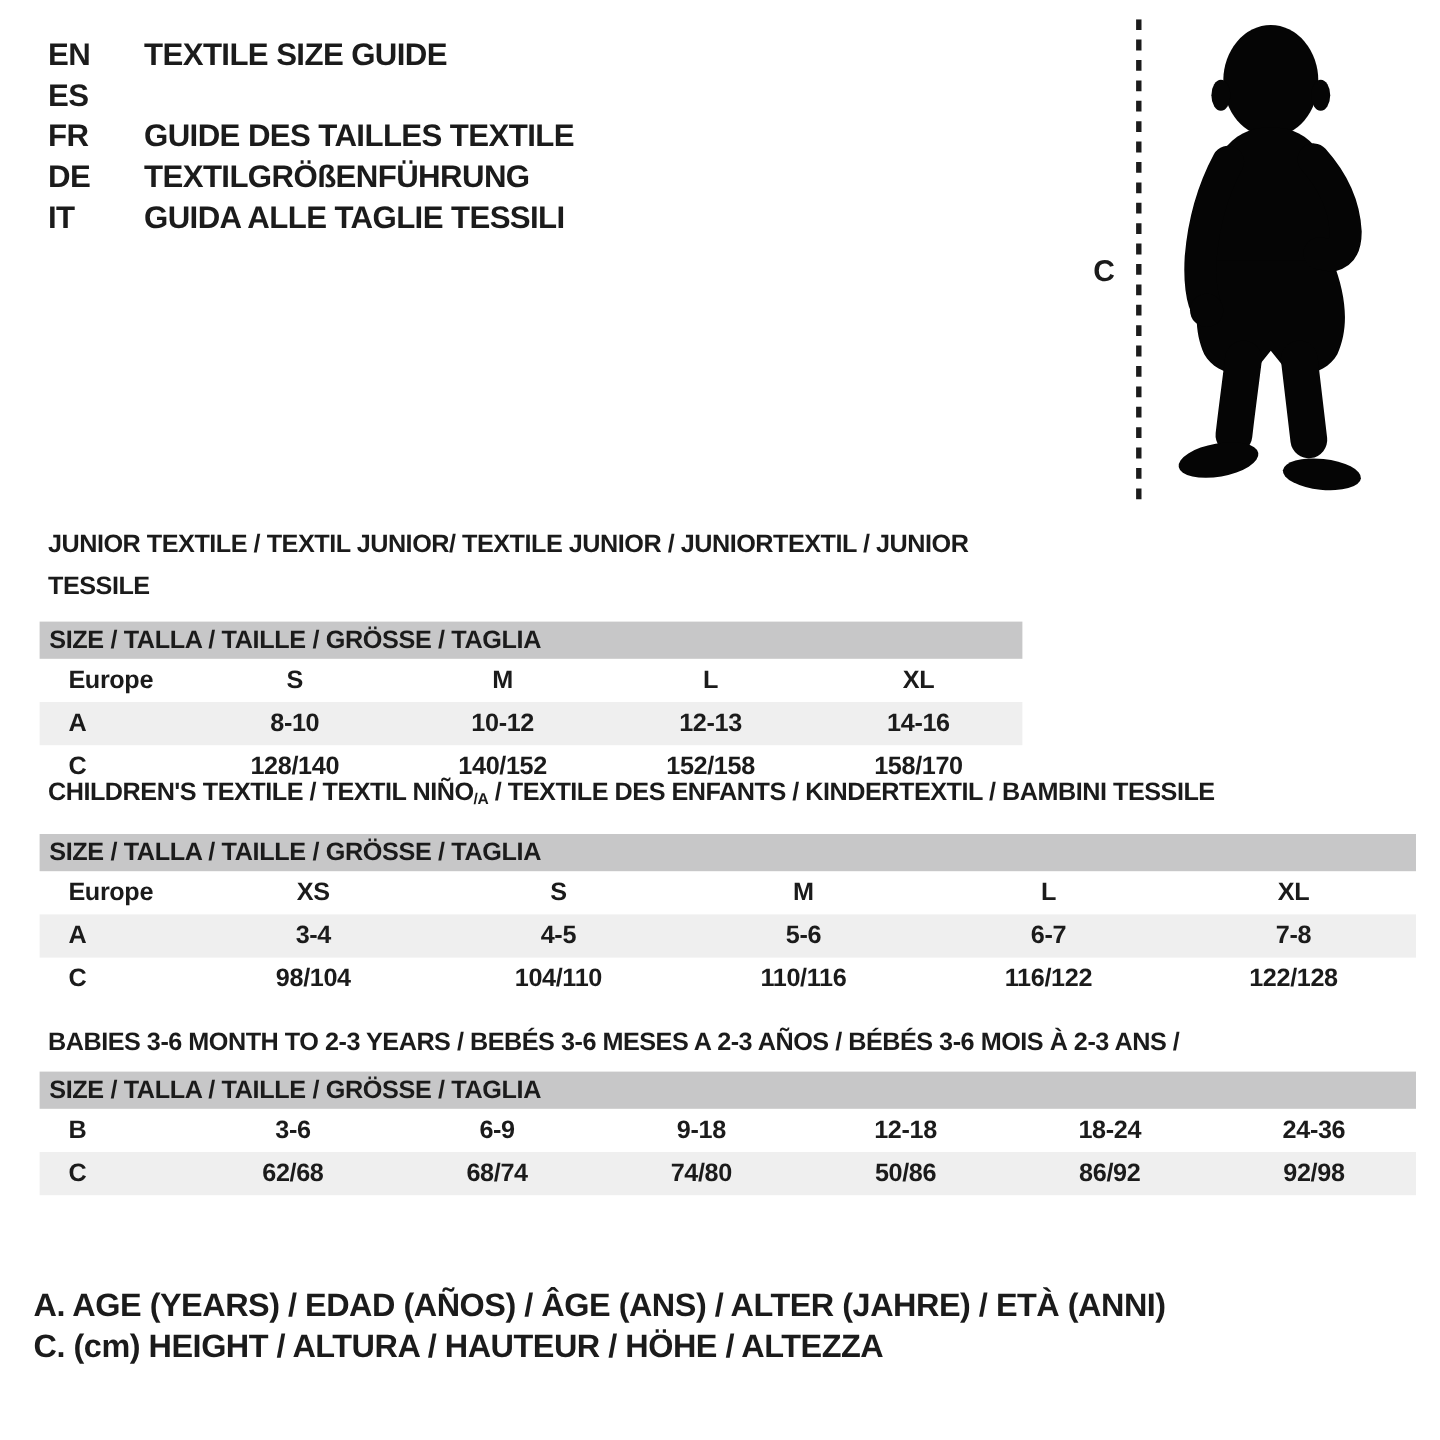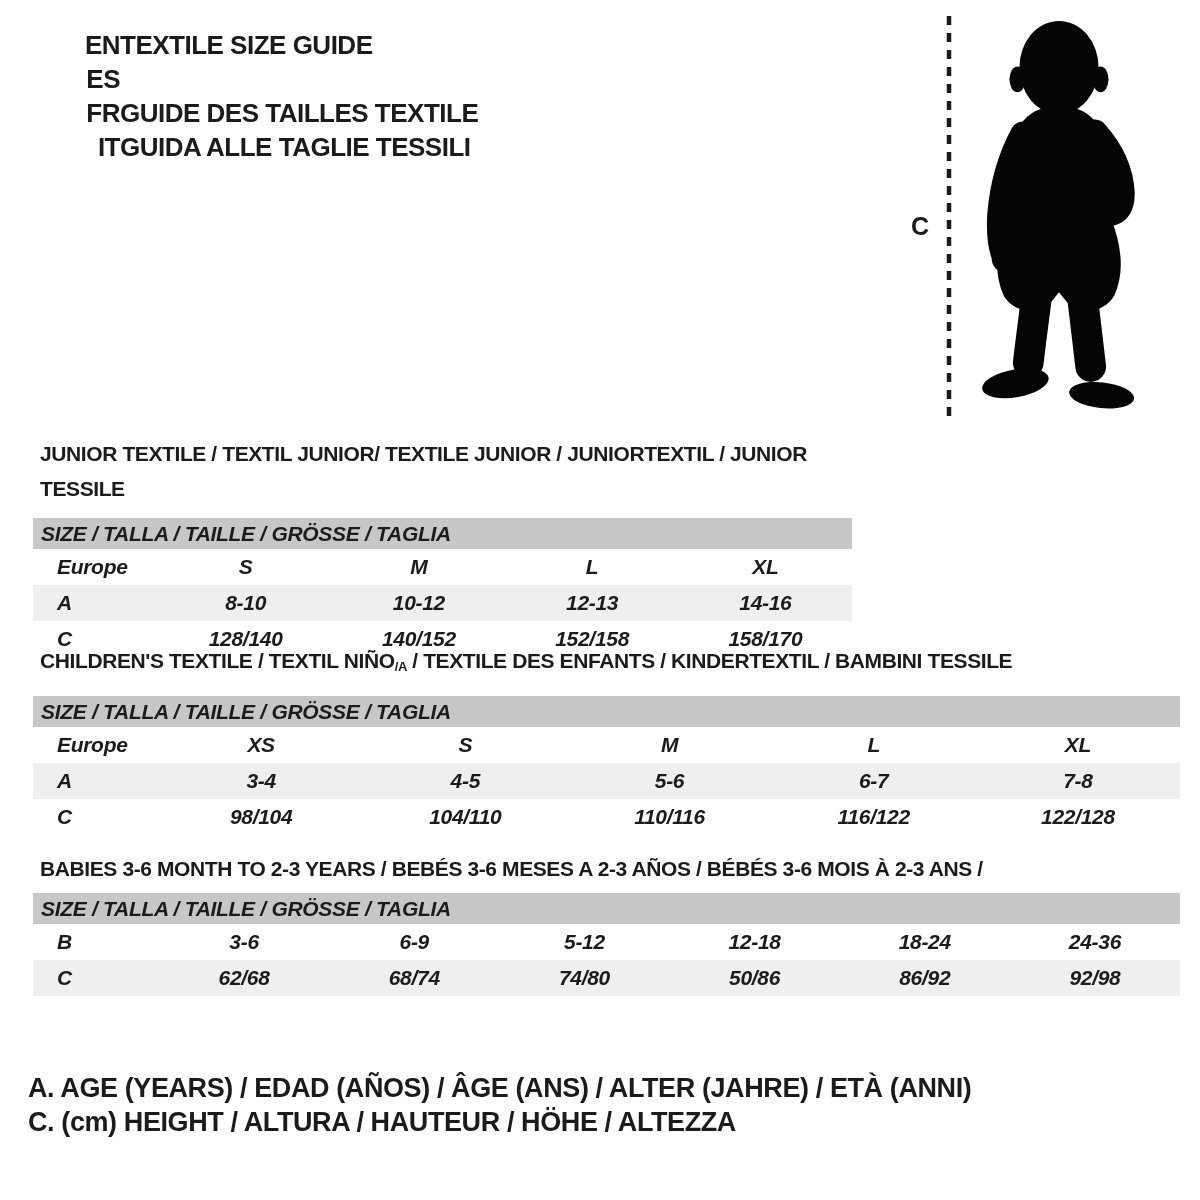--- a/index.html
+++ b/index.html
@@ -22,21 +22,21 @@
   .lang-list {
     position: absolute;
     left: 40px;
     top: 28px;
     font-size: 26px;
     font-weight: 700;
     line-height: 34px;
     letter-spacing: -0.5px;
   }
   .lang-row { display: flex; }
-  .lang-code { width: 80px; text-align: right; }
+  .lang-code { width: 80px; }
 
   
   .measure-line {
     position: absolute;
     left: 946px;
     top: 16px;
     color: var(--ink, #111);
   }
   .figure-label {
     position: absolute;
@@ -62,21 +62,21 @@
     font-size: 21px;
     font-weight: 700;
     line-height: 35px;
     letter-spacing: -0.4px;
     margin: 0 0 0 7px;
   }
   .sec-heading .sub {
     font-size: 13px;
     vertical-align: -3px;
   }
-  .size-table { margin-top: 12px; font-style: italic; }
+  .size-table { margin-top: 12px; }
   .section-babies .size-table { margin-top: 7px; }
 
   .band {
     height: 31px;
     background: var(--band, #c7c7c8);
     display: flex;
     align-items: center;
     padding-left: 8px;
     box-sizing: border-box;
     font-size: 21px;
@@ -126,20 +126,24 @@
         <span class="lang-label">TEXTILE SIZE GUIDE</span>
       </div>
       <div class="lang-row">
         <span class="lang-code">ES</span>
       </div>
       <div class="lang-row">
         <span class="lang-code">FR</span>
         <span class="lang-label">GUIDE DES TAILLES TEXTILE</span>
       </div>
       <div class="lang-row">
+        <span class="lang-code">DE</span>
+        <span class="lang-label">TEXTILGRÖßENFÜHRUNG</span>
+      </div>
+      <div class="lang-row">
         <span class="lang-code">IT</span>
         <span class="lang-label">GUIDA ALLE TAGLIE TESSILI</span>
       </div>
     </div>
 
   <div class="measure-line">
     <svg width="6" height="402" viewBox="0 0 6 402" aria-hidden="true">
       <line x1="3" y1="0" x2="3" y2="402" stroke="currentColor" stroke-width="4.5" stroke-dasharray="9 8"></line>
     </svg>
   </div>
@@ -243,21 +247,21 @@
   <section class="size-section section-babies">
     <h2 class="sec-heading">
         <div class="heading-line"><span>BABIES 3-6 MONTH TO 2-3 YEARS / BEBÉS 3-6 MESES A 2-3 AÑOS / BÉBÉS 3-6 MOIS À 2-3 ANS /</span></div>
       </h2>
     <div class="size-table">
         <div class="band">SIZE / TALLA / TAILLE / GRÖSSE / TAGLIA</div>
         <div class="trow">
           <span class="tlabel">B</span>
           <span class="tcell">3-6</span>
           <span class="tcell">6-9</span>
-          <span class="tcell">5-12</span>
+          <span class="tcell">9-18</span>
           <span class="tcell">12-18</span>
           <span class="tcell">18-24</span>
           <span class="tcell">24-36</span>
         </div>
         <div class="trow shaded">
           <span class="tlabel">C</span>
           <span class="tcell">62/68</span>
           <span class="tcell">68/74</span>
           <span class="tcell">74/80</span>
           <span class="tcell">50/86</span>

